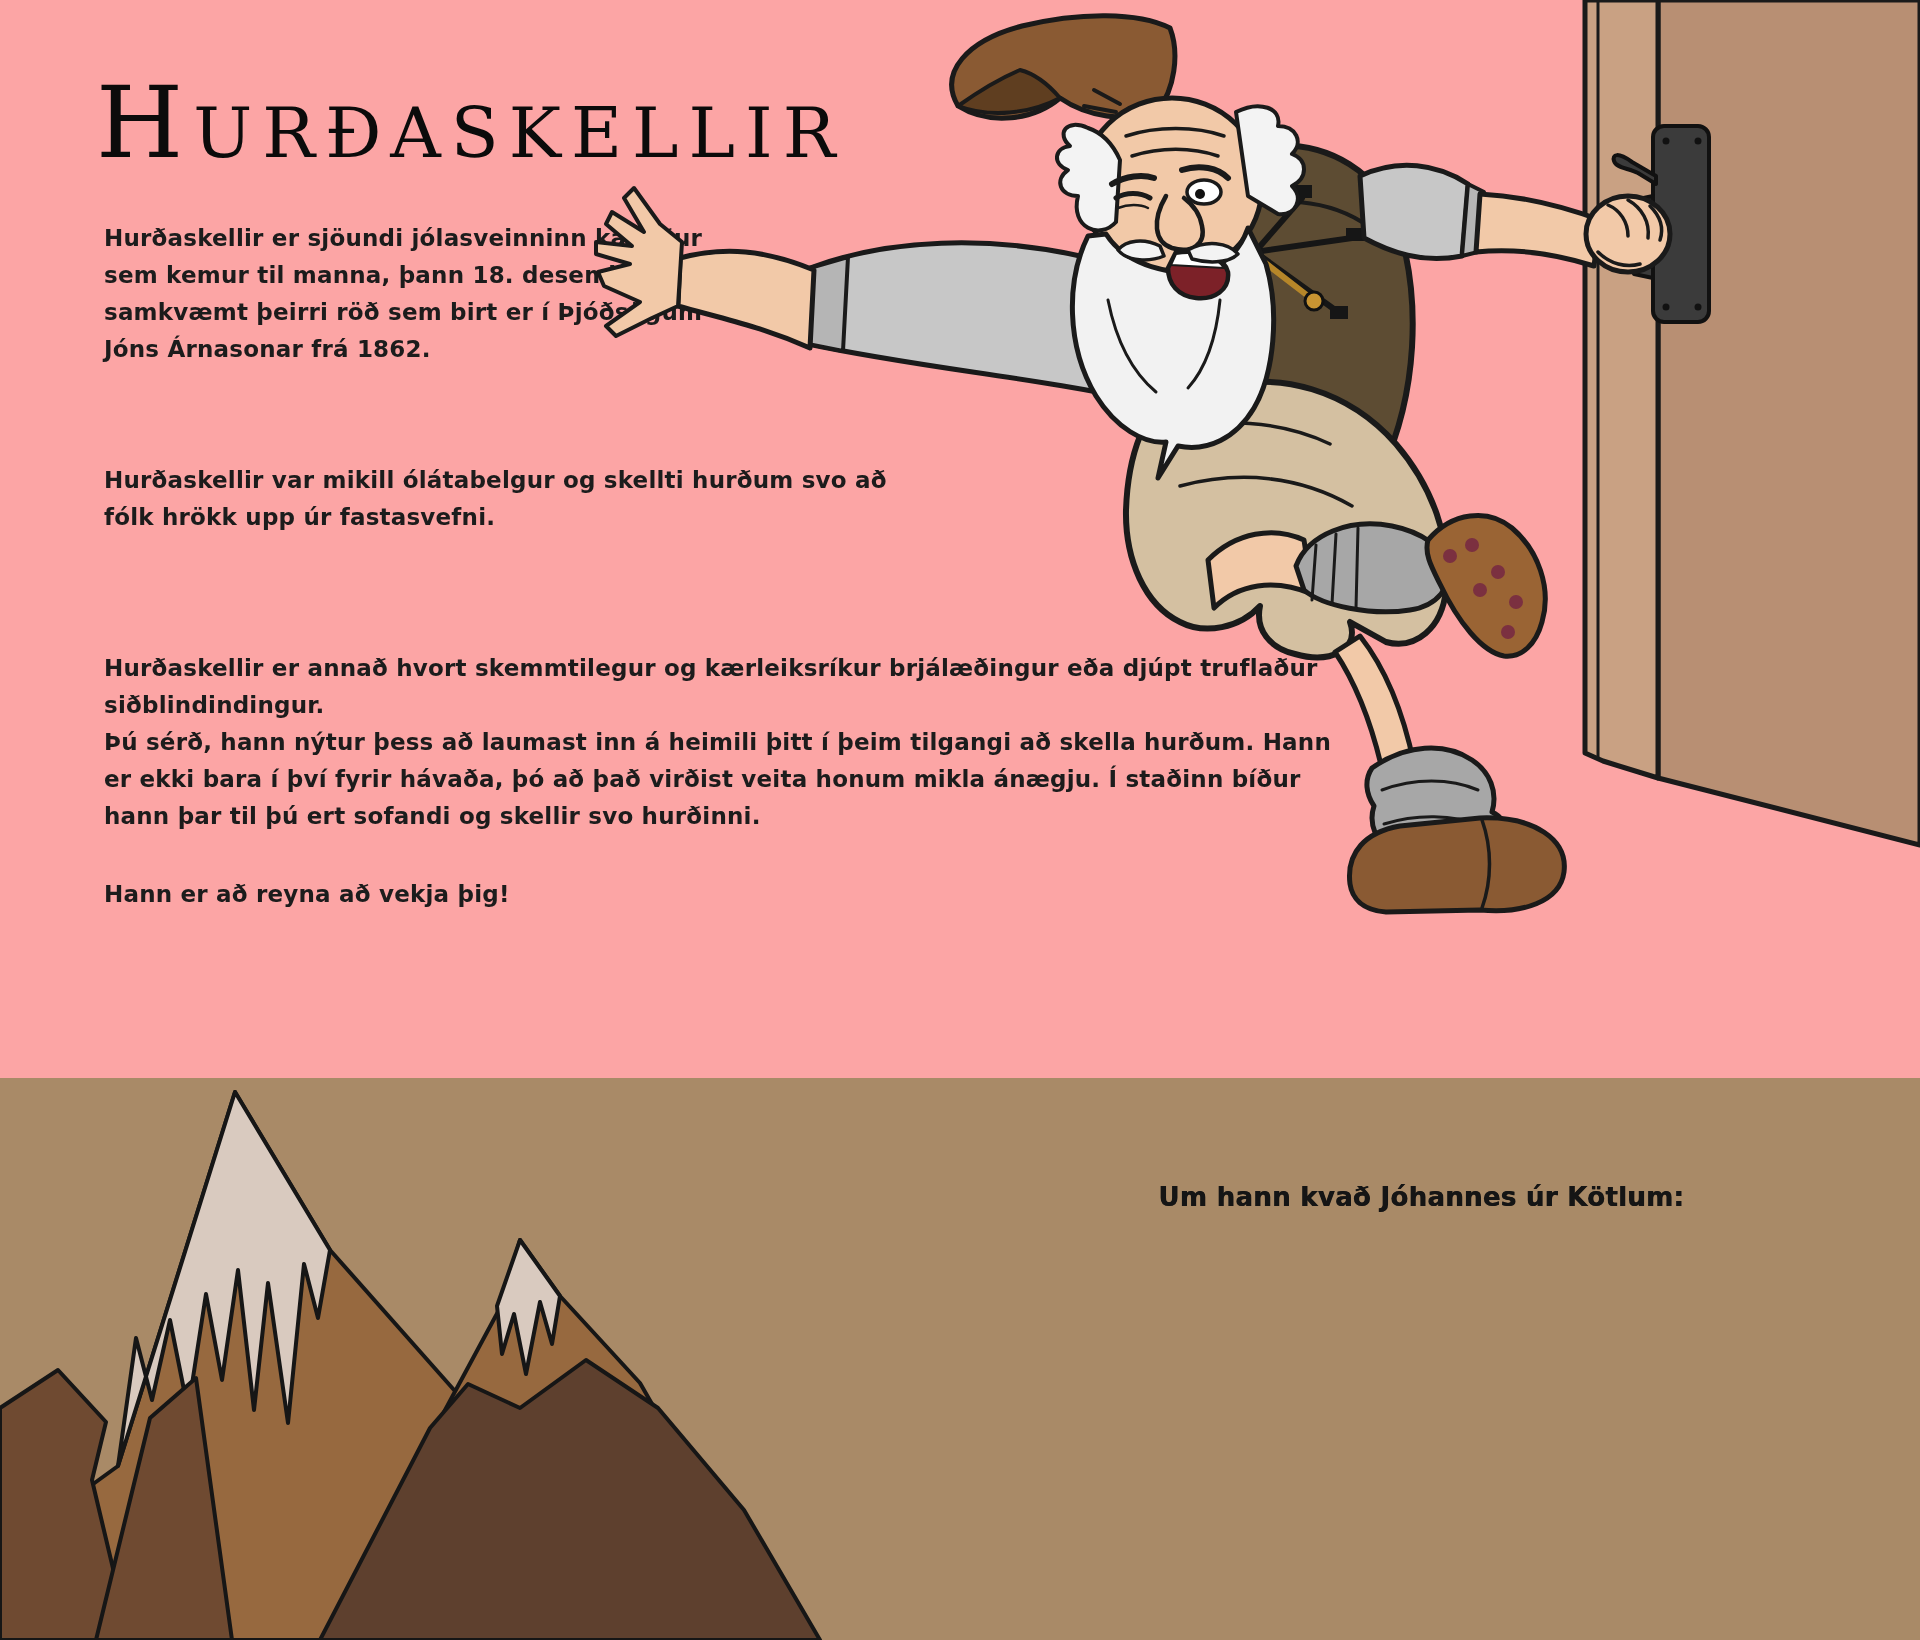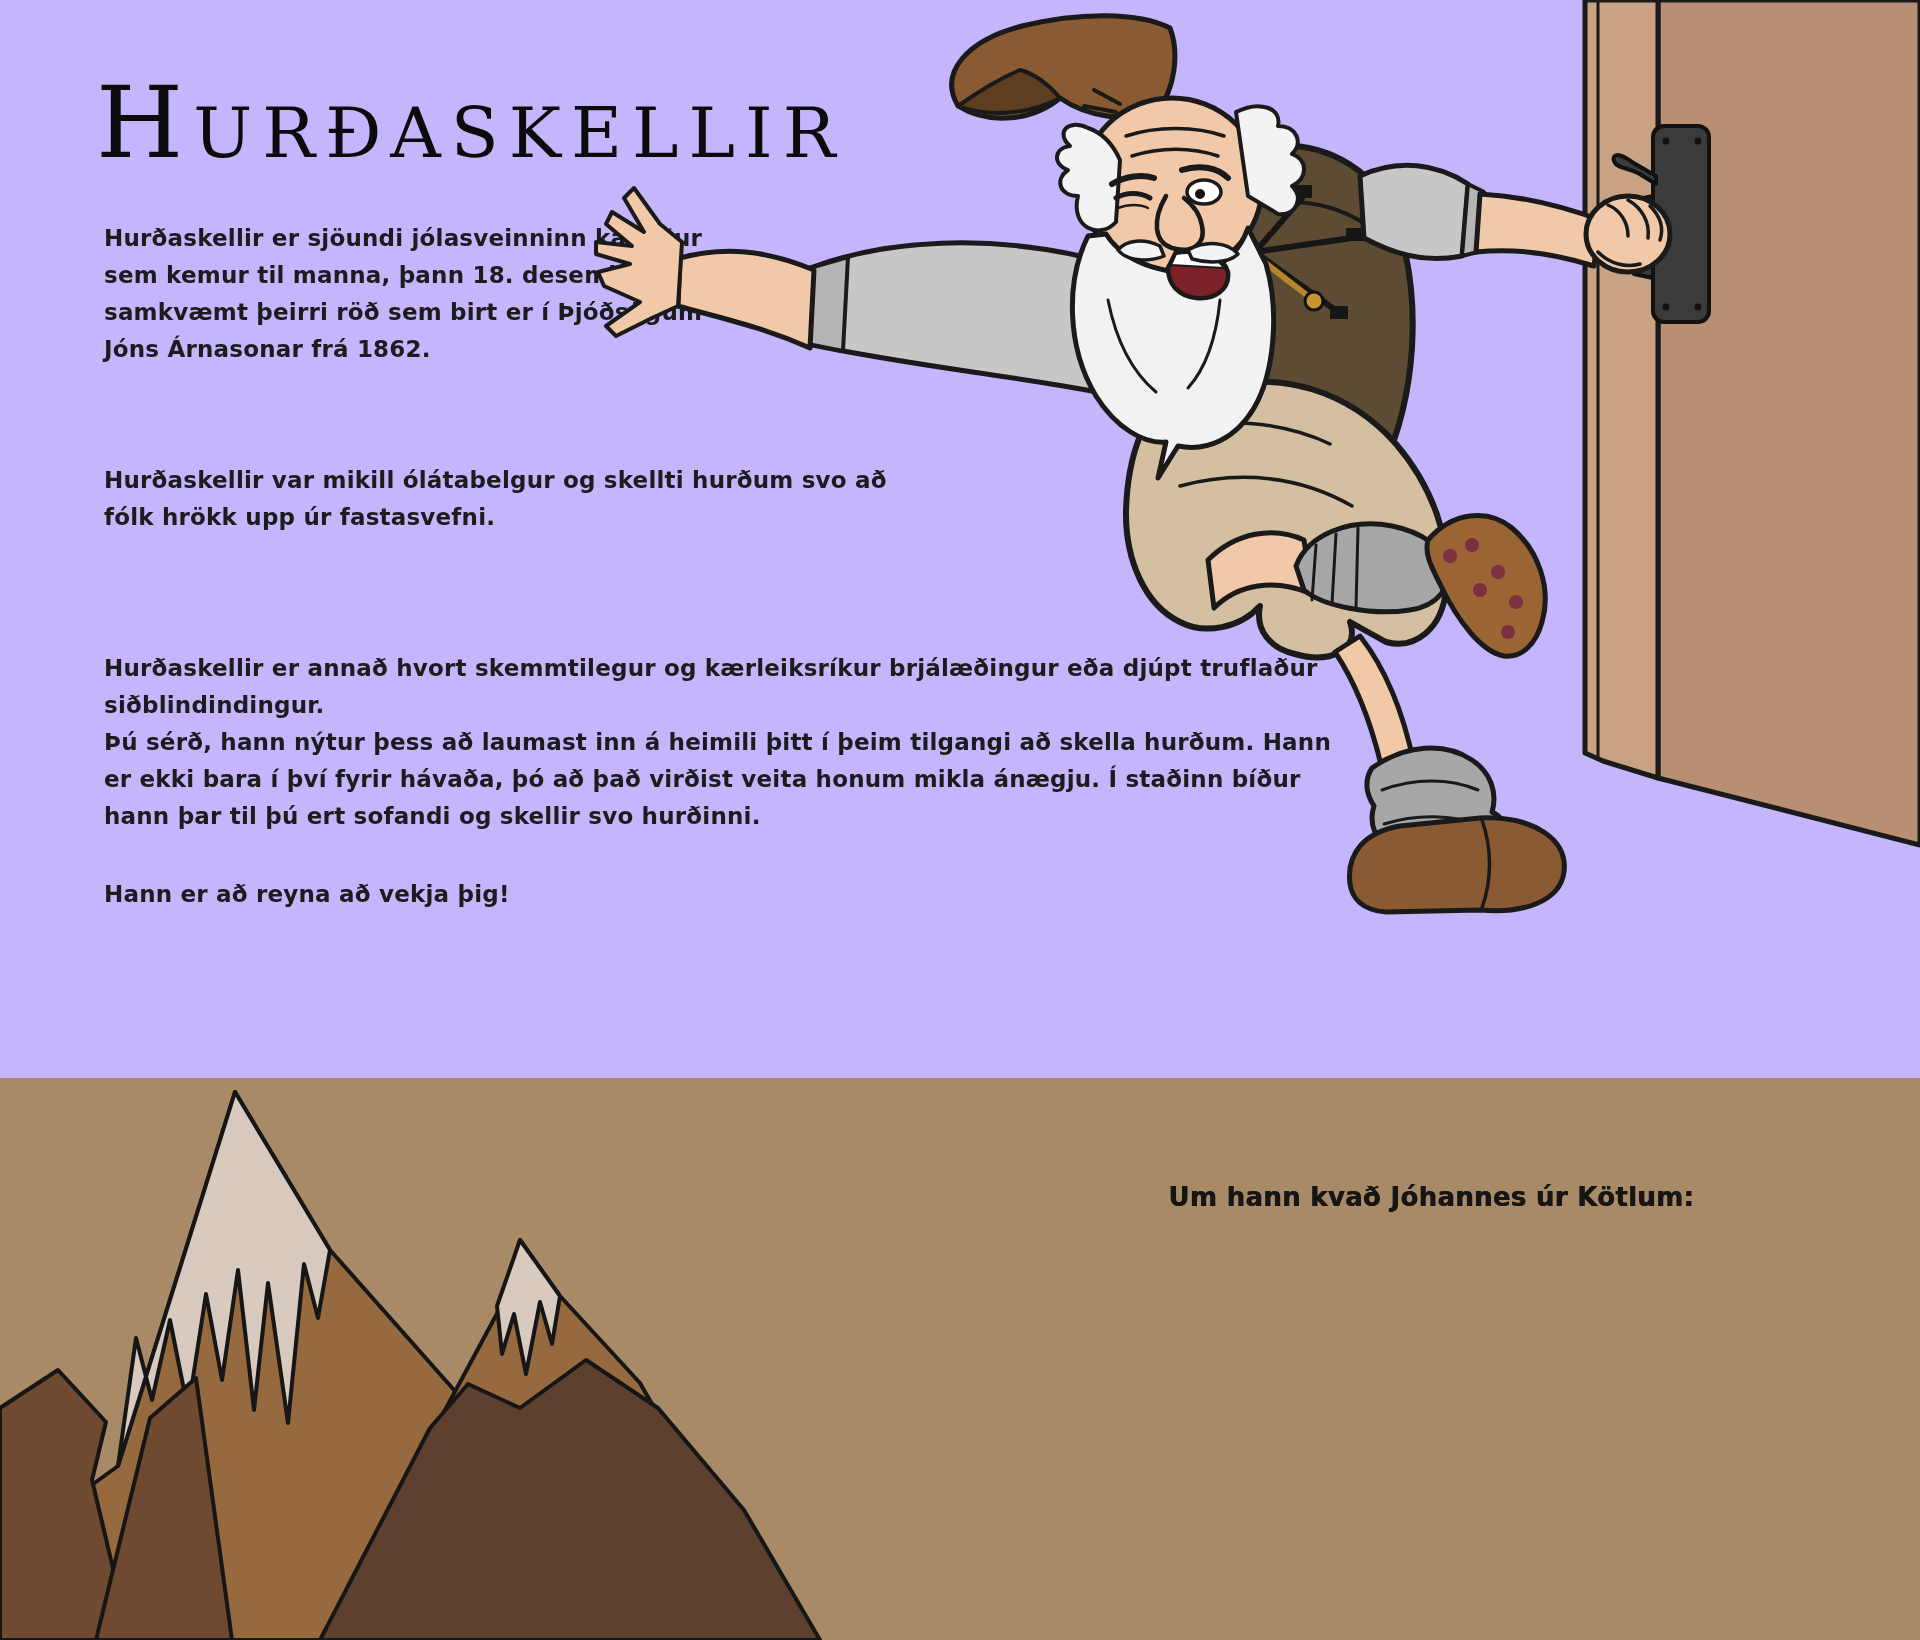--- a/index.html
+++ b/index.html
@@ -1,18 +1,18 @@
 <!DOCTYPE html>
 <html><head>
 <meta charset="utf-8">
 <style>
   html,body{margin:0;padding:0;background:#ffffff;}
   body{width:1920px;height:1640px;position:relative;overflow:hidden;
        font-family:"DejaVu Sans","Liberation Sans",sans-serif;}
-  .page{position:absolute;inset:0;background:#c4b5fd;padding-left:32px;}
+  .page{position:absolute;inset:0;background:#fca5a5;padding-left:32px;}
 
   .title{
     position:absolute;left:96px;top:64px;
     font-family:"DejaVu Serif","Liberation Serif",serif;
     font-variant:small-caps;
     font-size:100px;letter-spacing:10px;color:#0b0b0b;
     white-space:nowrap;
   }
 
   .para{
@@ -33,21 +33,21 @@
   }
   .mtn-svg{position:absolute;left:0;top:0;width:900px;height:562px;}
 
   .footer-text{
     position:absolute;right:220px;top:104px;width:620px;text-align:right;
     color:#151515;
   }
   .footer-heading{
     font-size:26px;font-weight:bold;letter-spacing:0.3px;
     text-shadow:0.6px 0 0 #151515;
-    margin:0 6px 40px 0;
+    margin:0 16px 40px 0;
   }
   .footer-poem{
     font-size:25px;font-weight:bold;line-height:36px;
     white-space:pre-line;color:#1b1b1b;
   }
 </style>
 </head>
 <body>
 
 <div class="page">

